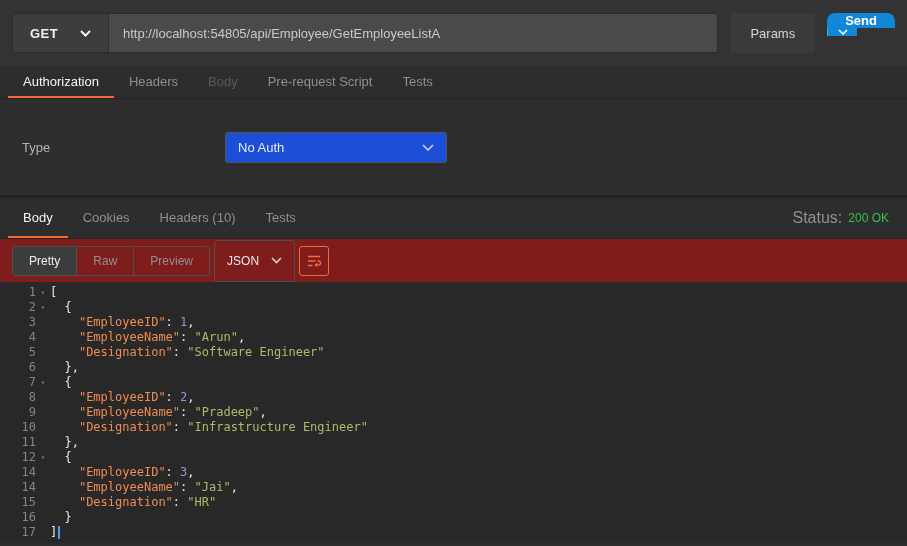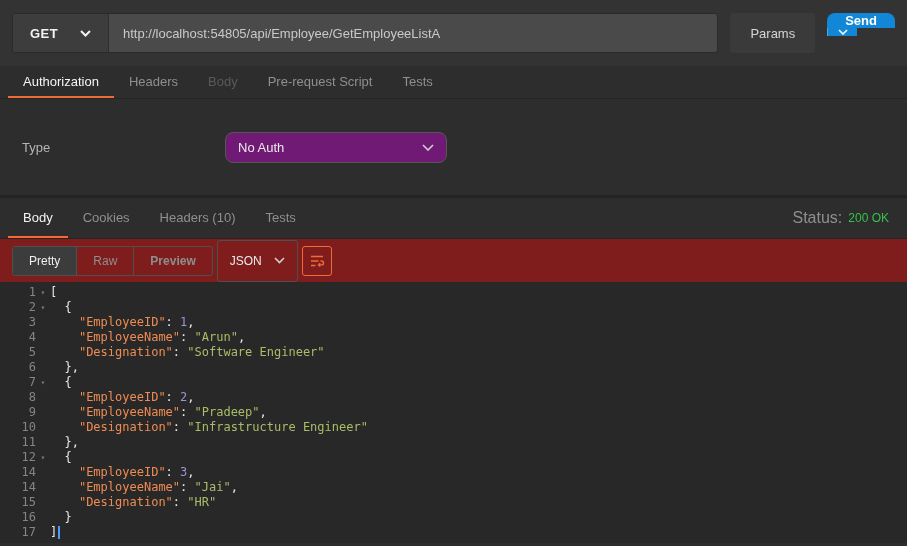--- a/index.html
+++ b/index.html
@@ -58,32 +58,32 @@
   .status-area{margin-left:auto;display:flex;align-items:center;gap:6px;padding-right:10px;}
   .status-label{font-size:16px;color:#8f8f8f;}
   .status-value{font-size:12px;color:var(--green);}
   
   .auth-section{
     height:99px;background:#2d2d2d;border-bottom:3px solid #232323;
     display:flex;align-items:center;
   }
   .auth-type-label{width:225px;padding-left:22px;font-size:13px;color:#b5b5b5;}
   .select{
-    width:222px;height:31px;background:#701a75;border:1px solid #555;border-radius:8px;
+    width:222px;height:31px;background:#1d4ed8;border:1px solid #555;border-radius:3px;
     display:flex;align-items:center;justify-content:space-between;
     padding:0 12px;color:#eaeaea;font-size:13px;cursor:pointer;
   }
   
   .toolbar{height:43px;display:flex;align-items:center;padding:0 12px;gap:4px;background:#7f1d1d;}
   .segmented{display:flex;border:1px solid #4f4f4f;border-radius:3px;overflow:hidden;height:30px;}
   .seg-btn{
     background:transparent;border:none;color:#8f8f8f;font-size:12px;padding:0 16px;cursor:pointer;
     border-right:1px solid #4f4f4f;
   }
-  .seg-btn:last-child{border-right:none;font-weight:bold;}
+  .seg-btn:last-child{border-right:none;}
   .seg-btn--active{color:#f0f0f0;background:#3c3c3c;}
   .lang-select{
     height:42px;border:1px solid #4f4f4f;border-radius:3px;background:transparent;
     display:flex;align-items:center;gap:12px;padding:0 12px;color:#eaeaea;font-size:12px;cursor:pointer;
   }
   .wrap-btn{
     width:30px;height:30px;border:1px solid var(--accent);border-radius:3px;background:transparent;
     display:flex;align-items:center;justify-content:center;cursor:pointer;
   }
   

